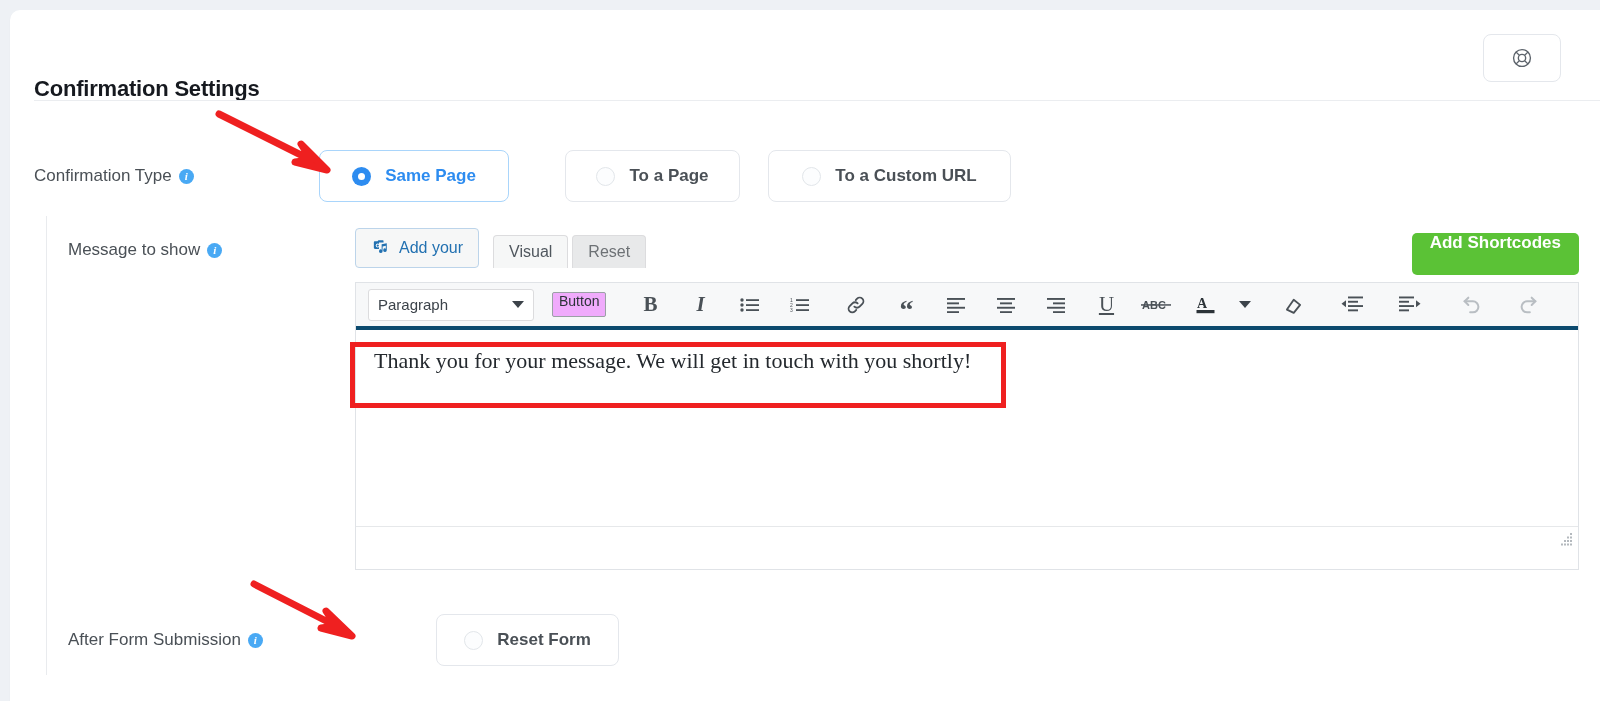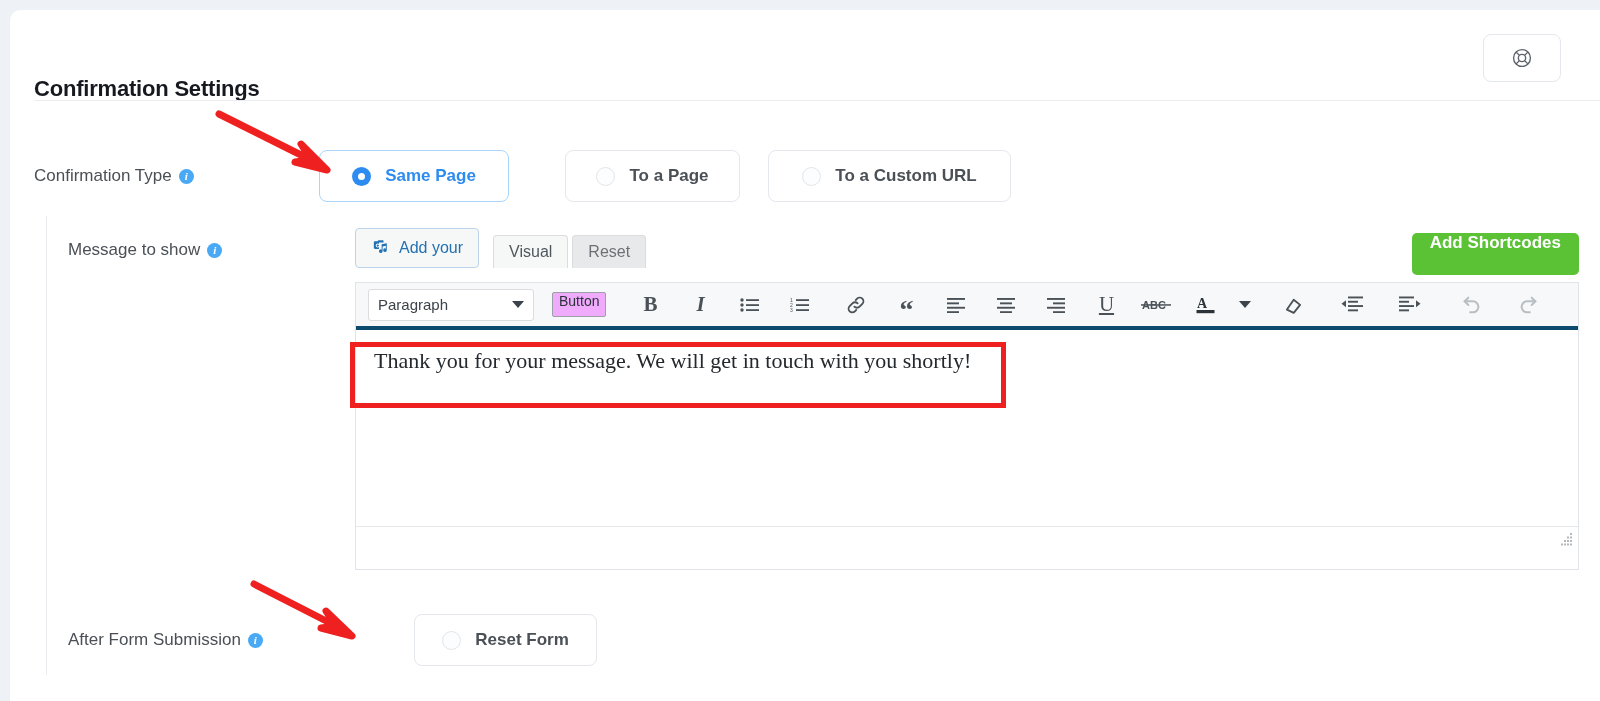--- a/index.html
+++ b/index.html
@@ -498,21 +498,21 @@
     </div>
   </div>
 
   <div class="row" style="left:58px; top:604px;gap:31px;">
     <div class="row-label" style="width:287px; height:52px;">
       <span>After Form Submission</span>
       <span class="info-icon">i</span>
     </div>
 
 
-    <div class="pill" style="width:183px; margin-left:28px;text-align:center;">
+    <div class="pill" style="width:183px; margin-left:50px;text-align:center;">
       <span class="radio-dot"></span>
       <span>Reset Form</span>
     </div>
   </div>
 
   <svg class="arrow" style="left:205px; top:100px;" width="130" height="70" viewBox="0 0 130 70">
     <path d="M4 4 L96 50 L86 34 L112 60 L80 52 L96 50 Z" fill="#ef2020" stroke="#ef2020" stroke-width="7" stroke-linejoin="round"></path>
   </svg>
 
   <div class="red-box" style="left:340px; top:332px; width:656px; height:66px;"></div>

